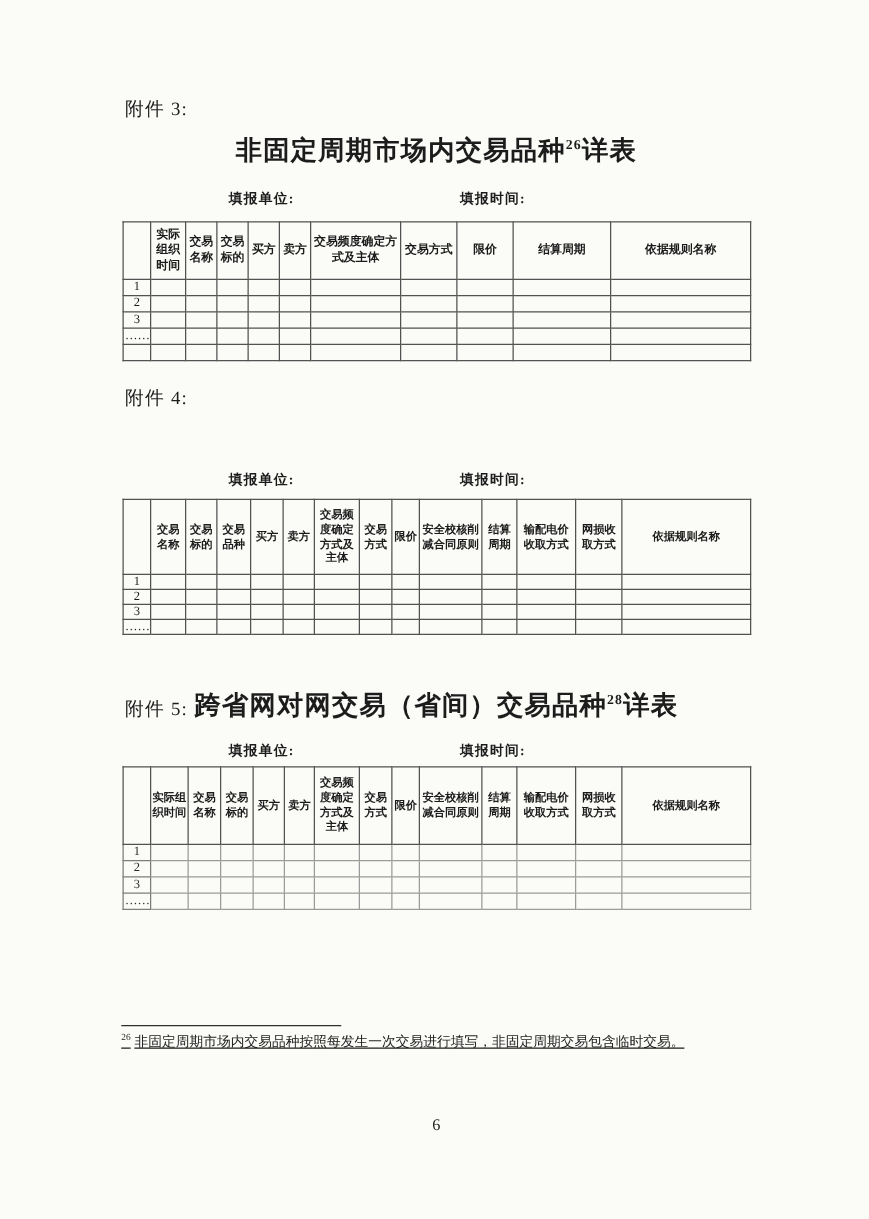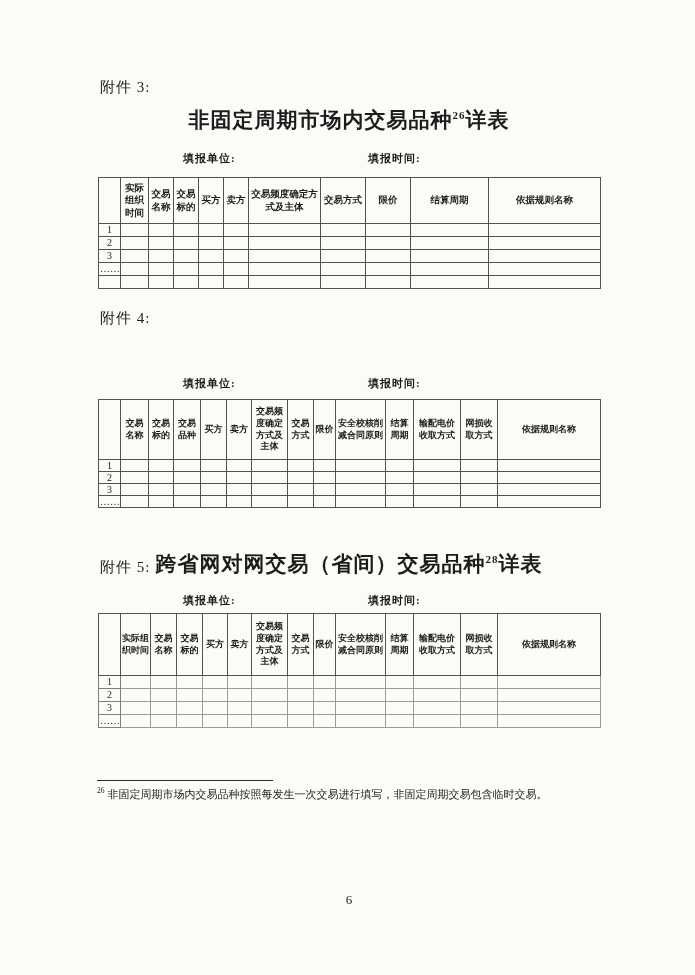--- a/index.html
+++ b/index.html
@@ -26,21 +26,21 @@
   table.grid{position:absolute;left:98px;border-collapse:collapse;table-layout:fixed;width:502px;background:transparent;}
   .g1{top:177px}.g2{top:399px}.g3{top:613px}
   .grid th,.grid td{border:1px solid #525252;padding:0 1px;overflow:hidden;}
   .grid th{font-weight:700;font-size:9px;line-height:1.3;text-align:center;vertical-align:middle;}
   .g1 th{font-size:9.5px;}
   .grid td{font-size:10px;}
   .grid td.rowlabel{text-align:center;font-weight:400;line-height:1;}
   .g3 tbody td{border-color:#9b9b9b;}
   .g3 tbody td.rowlabel{border-color:#7d7d7d;color:#2a2a2a;}
 
-  .footnotes{position:absolute;left:97px;top:780px;width:517px;font-size:11px;line-height:1.48;}
+  .footnotes{position:absolute;left:97px;top:820px;width:517px;font-size:11px;line-height:1.48;text-decoration:underline;}
   .fn-rule{width:176px;border-top:1.5px solid #2f2f2f;margin:0 0 5px 0;}
   .fn{margin:0;}
   .fn sup{font-size:7.5px;vertical-align:super;line-height:0;margin-right:3px;}
 
   .page-number{position:absolute;left:98px;top:892px;width:502px;text-align:center;font-size:13px;}
 </style>
 </head>
 <body>
 
 <div class="page">

